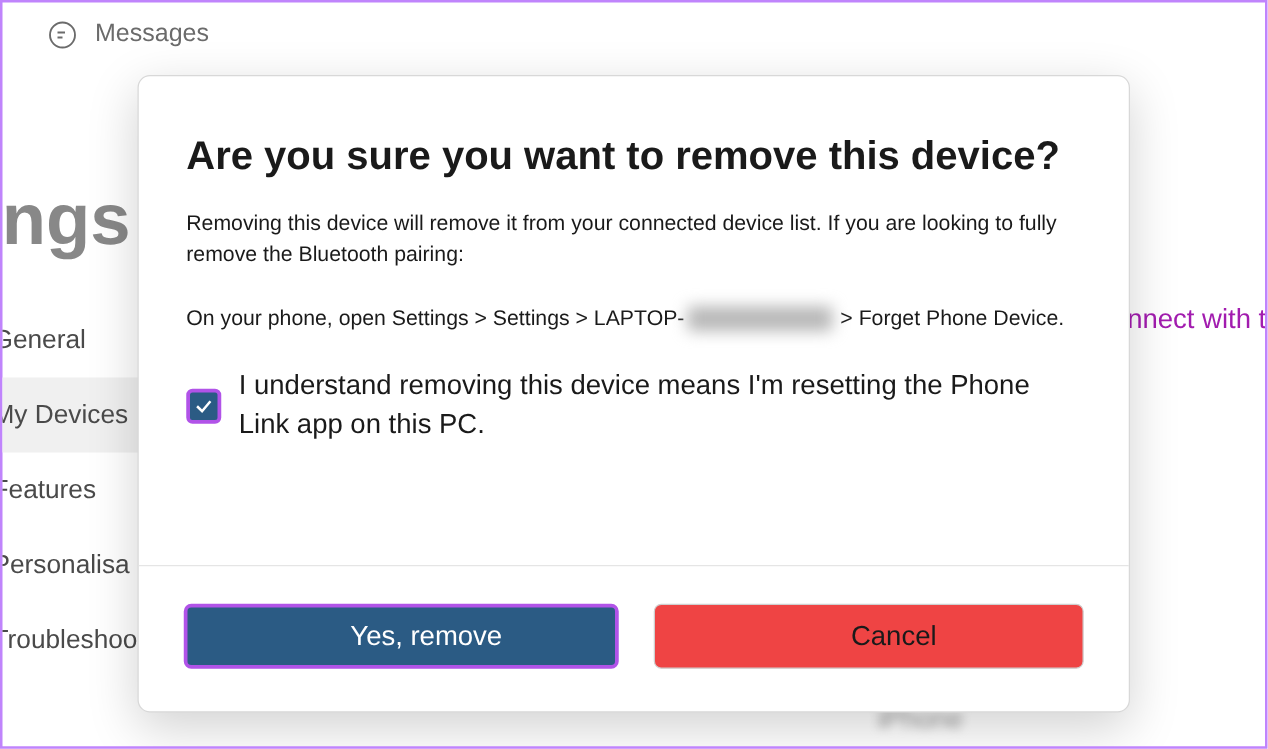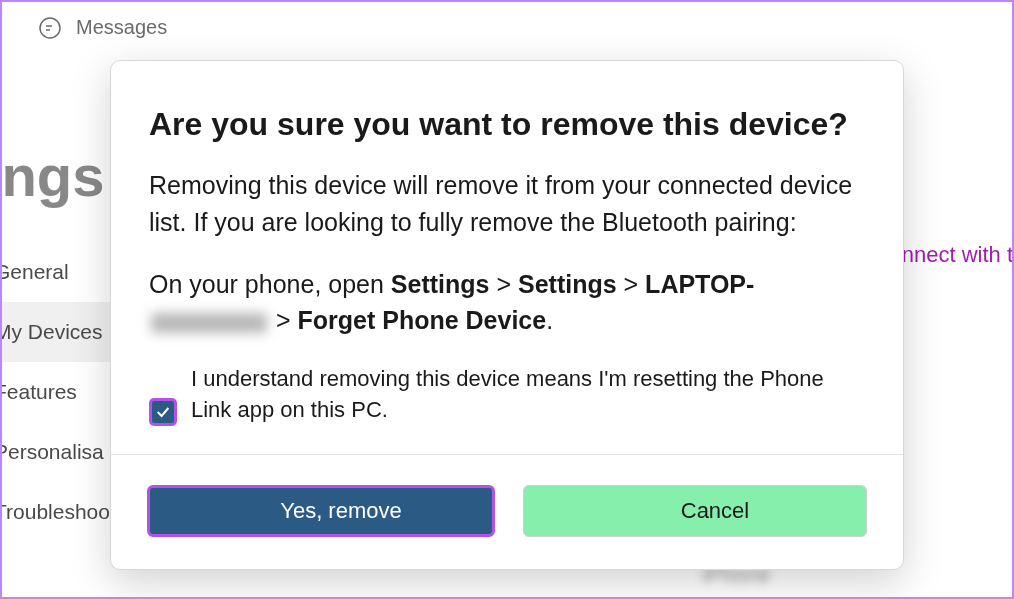--- a/index.html
+++ b/index.html
@@ -96,42 +96,42 @@
       flex: 1;
     }
     .dialog-title {
       font-size: 32px;
       font-weight: 700;
       color: #1a1a1a;
       margin-bottom: 24px;
       line-height: 1.2;
     }
     .dialog-desc {
-      font-size: 25px;
+      font-size: 17px;
       color: #1a1a1a;
       line-height: 1.45;
       margin-bottom: 26px;
     }
     .dialog-desc b {
-      font-weight: 700;
+      font-weight: 400;
       text-align: center;
     }
     .blurred-device {
       display: inline-block;
       width: 116px;
       height: 20px;
       background: #b8b8b8;
       filter: blur(6px);
       vertical-align: middle;
       border-radius: 3px;
       margin: 0 2px;
     }
     .checkbox-row {
       display: flex;
-      align-items: flex-end;
+      align-items: center;
       gap: 14px;
     }
     .checkbox {
       width: 28px;
       height: 28px;
       background: #2b5b84;
       border-radius: 5px;
       display: flex;
       align-items: center;
       justify-content: center;
@@ -167,21 +167,21 @@
       align-items: center;
       justify-content: center;
       padding-left: 40px;
     }
     .btn-primary {
       background: #2b5b84;
       color: #ffffff;
       border: 3px solid #b153e8;
     }
     .btn-secondary {
-      background: #86efac;
+      background: #ef4444;
       color: #1a1a1a;
       border: 1px solid #cfcfcf;
       margin-left: 12px;
     }
   </style>
 </head>
 <body>
 
 <div class="header-bar">
   <span class="header-icon">

